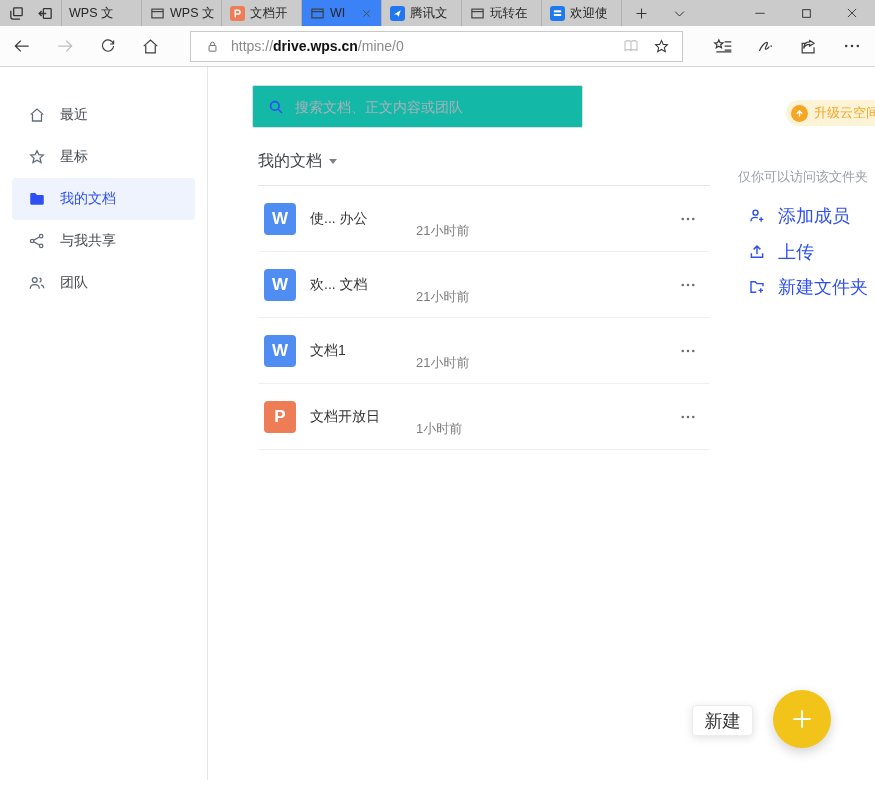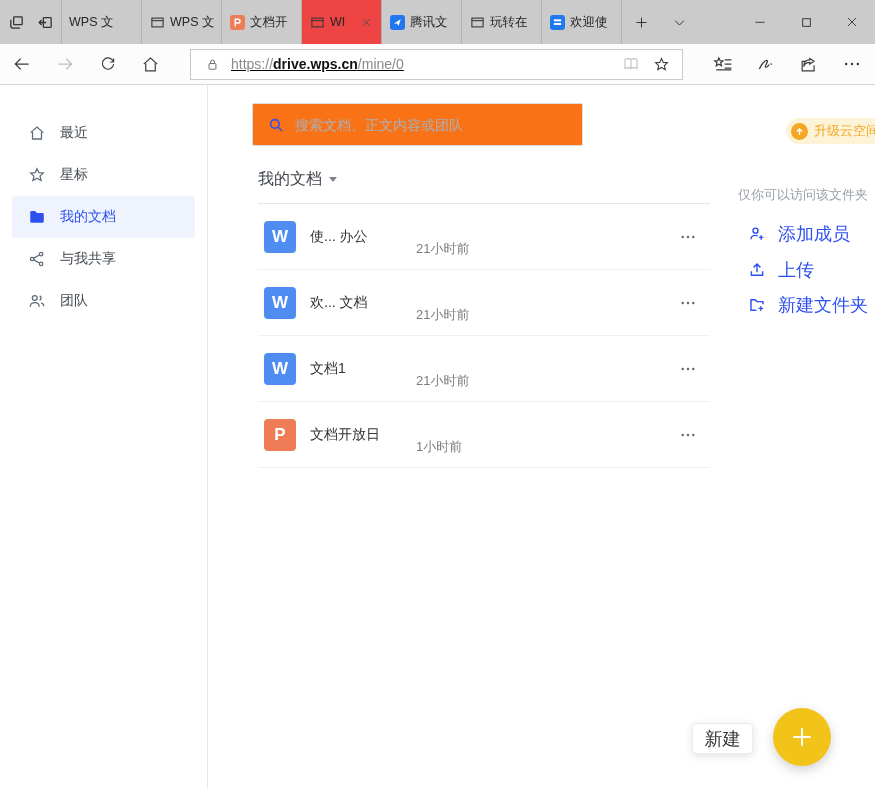--- a/index.html
+++ b/index.html
@@ -1,56 +1,56 @@
 <!DOCTYPE html>
 <html style="--accent: #2e50f0; --writer-blue: #4f8df2; --ppt-orange: #ee7c57; --upgrade-orange: #f5a623; --upgrade-bg: #fdf3d6; --fab-yellow: #f2c318; --active-bg: #eef3fd;"><head>
 <meta charset="utf-8">
 <style>
   * { box-sizing: border-box; margin: 0; padding: 0; }
   html,body { width:875px; height:788px; overflow:hidden; }
   body { font-family:"Liberation Sans","DejaVu Sans",sans-serif; background:#fff; position:relative; }
   svg { display:block; }
 
   
-  .titlebar { height:44px; background:#cbcbcb; display:flex; align-items:stretch; }
+  .titlebar { height:26px; background:#cbcbcb; display:flex; align-items:stretch; }
   .tb-left { width:62px; display:flex; align-items:center; justify-content:space-evenly; border-right:1px solid #b2b2b2; color:#333; }
   .tb-btn { width:26px; height:26px; display:flex; align-items:center; justify-content:center; color:#333; }
   .tab { width:80px; display:flex; align-items:center; gap:5px; padding:0 7px; border-right:1px solid #b2b2b2; font-size:12.5px; color:#262626; white-space:nowrap; overflow:hidden; cursor:pointer; }
   .tab .t-title { flex:1; overflow:hidden; }
   .tab.center { justify-content:center; }
-  .tab.active { background:#ef4444; }
+  .tab.active { background:#3b82f6; }
   .fav { width:16px; height:16px; flex:0 0 16px; display:flex; align-items:center; justify-content:center; color:#3a3a3a; }
   .fav-sq { width:15px; height:15px; border-radius:3px; display:flex; align-items:center; justify-content:center; }
   .fav-ppt { background:var(--ppt-orange,#ee7c57); }
   .fav-tdoc { background:#2276f0; }
   .fav-wdoc { background:#1e78f0; }
   .tab-close { width:16px; height:16px; display:flex; align-items:center; justify-content:center; color:#4a4a4a; }
   .newtab, .tablist { width:38px; display:flex; align-items:center; justify-content:center; color:#333; cursor:pointer; }
   .win-controls { margin-left:auto; display:flex; }
   .win-btn { width:46px; display:flex; align-items:center; justify-content:center; color:#222; cursor:pointer; }
 
   
-  .navbar { height:41px; background:#fcfcfc; border-bottom:1px solid #d6d6d6; display:flex; align-items:center;text-decoration:underline; }
+  .navbar { height:41px; background:#fcfcfc; border-bottom:1px solid #d6d6d6; display:flex; align-items:center; }
   .nav-btn { width:43px; height:41px; display:flex; align-items:center; justify-content:center; color:#3b3b3b; cursor:pointer; }
   .nav-btn.disabled { color:#bdbdbd; }
   .address { width:493px; height:31px; margin-left:18px; background:#fff; border:1px solid #c9c9c9; display:flex; align-items:center; padding:0 10px; gap:8px; cursor:text; }
   .url { flex:1; font-size:14px; color:#8a8a8a; white-space:nowrap; overflow:hidden; }
   .url b { color:#111; font-weight:bold; }
   .addr-icn { width:22px; height:22px; display:flex; align-items:center; justify-content:center; }
   .nav-right { display:flex; margin-left:18px; }
 
   
   .content { position:relative; height:713px; background:#fff; }
   .sidebar { position:absolute; left:0; top:0; bottom:0; width:208px; border-right:1px solid #e6e6e6; padding-top:27px; }
   .side-item { height:42px; margin:0 12px; border-radius:4px; display:flex; align-items:center; padding-left:16px; gap:14px; font-size:14px; color:#454a52; cursor:pointer; }
   .side-item .icn { width:18px; height:18px; color:#5f6b7a; }
   .side-item.active { background:var(--active-bg,#eef3fd); color:var(--accent,#2e50f0); }
   .side-item.active .icn { color:var(--accent,#2e50f0); }
 
-  .searchbox { position:absolute; left:252px; top:18px; width:331px; height:43px; border:1px solid #d9dce1; border-radius:2px; display:flex; align-items:center; padding:0 14px; gap:10px; background:#f97316; }
+  .searchbox { position:absolute; left:252px; top:18px; width:331px; height:43px; border:1px solid #d9dce1; border-radius:2px; display:flex; align-items:center; padding:0 14px; gap:10px; background:#14b8a6; }
   .searchbox input { border:none; outline:none; flex:1; font-size:14px; color:#333; background:transparent; font-family:inherit; }
   .searchbox input::placeholder { color:#a9b0bb; }
   .search-icn { color:var(--accent,#2e50f0); }
 
   .upgrade { position:absolute; left:786px; top:33px; height:26px; width:122px; background:var(--upgrade-bg,#fdf3d6); border-radius:13px; display:flex; align-items:center; gap:6px; padding:0 10px 0 5px; color:var(--upgrade-orange,#f5a623); font-size:13px; cursor:pointer; }
   .up-circle { width:17px; height:17px; border-radius:50%; background:var(--upgrade-orange,#f5a623); display:flex; align-items:center; justify-content:center; color:#fff; flex:0 0 17px; }
 
   .section-title { position:absolute; left:258px; top:84px; font-size:16px; color:#41464d; display:flex; align-items:center; gap:7px; cursor:pointer; }
   .caret { width:0; height:0; border-left:4px solid transparent; border-right:4px solid transparent; border-top:5px solid #7c828c; }
   .title-sep { position:absolute; left:258px; top:118px; width:452px; height:1px; background:#e7e7e7; }

